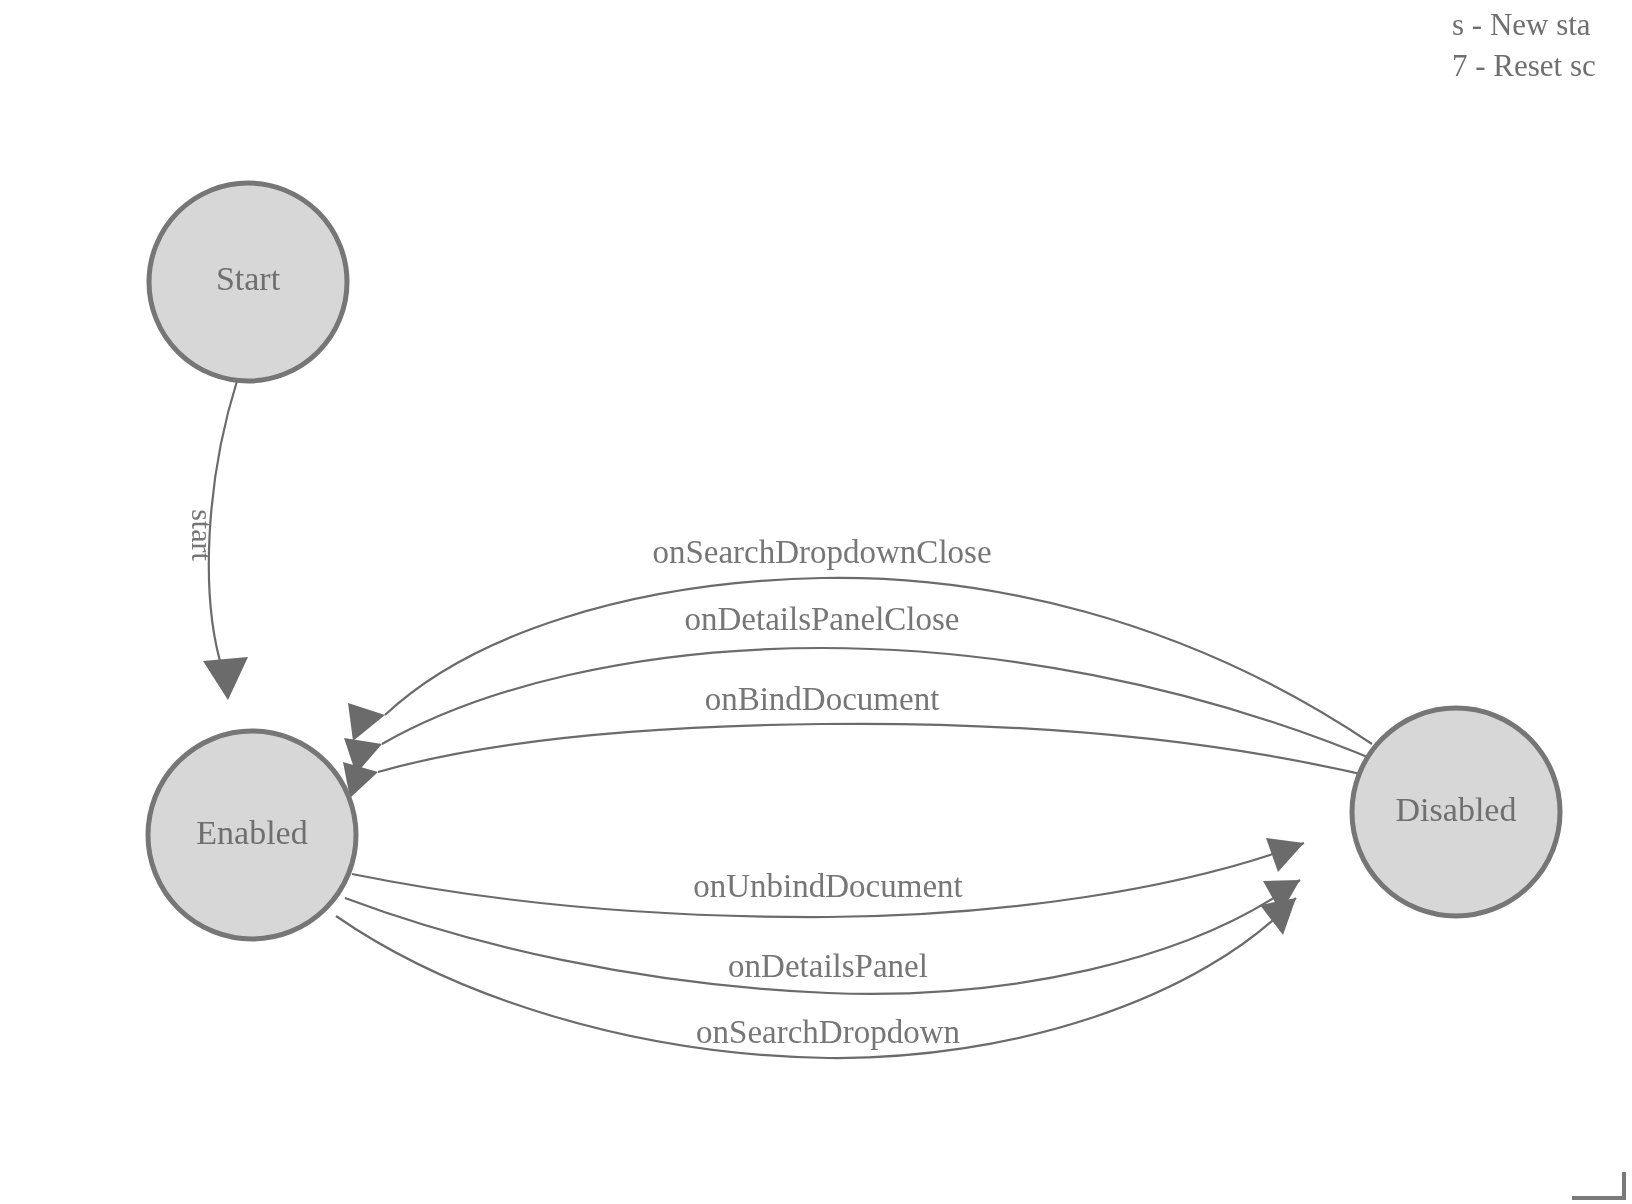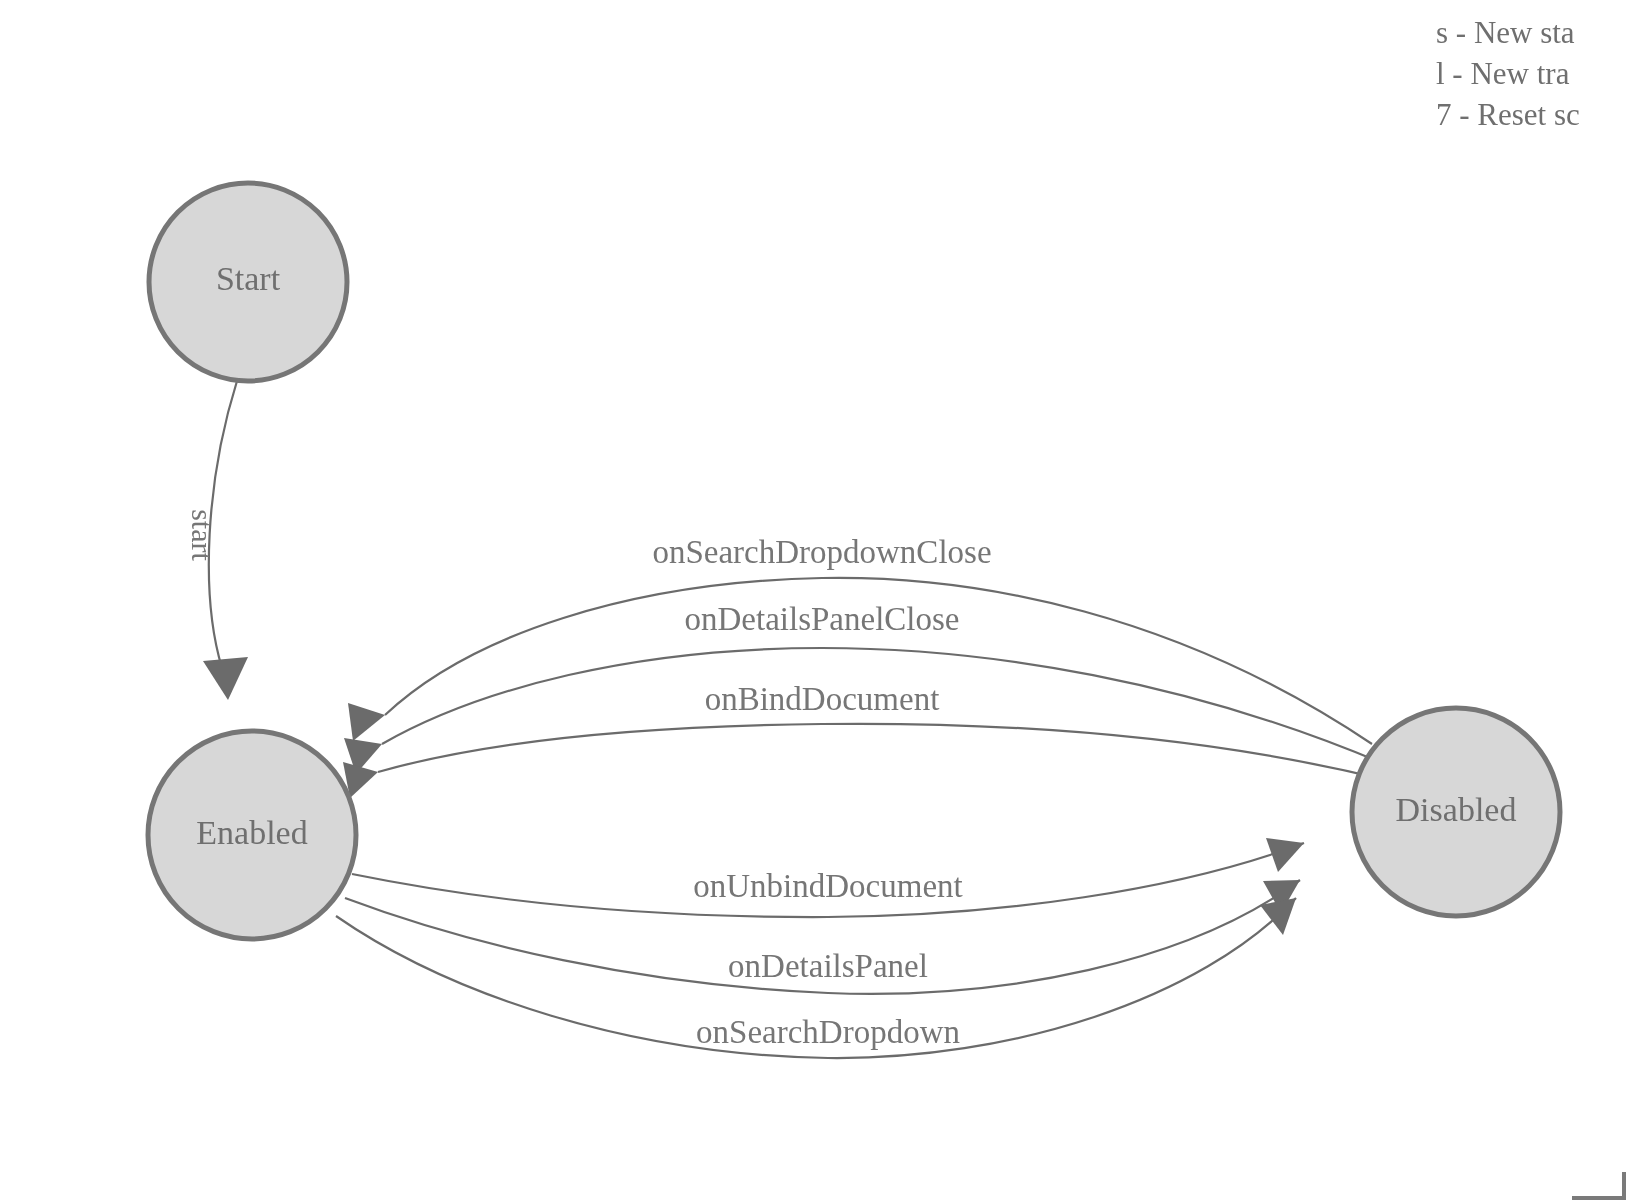--- a/index.html
+++ b/index.html
@@ -55,24 +55,24 @@
     text-anchor: middle;
   }
   .start-edge-label {
     font-family: "Liberation Serif", "DejaVu Serif", serif;
     font-size: 30px;
     fill: #767676;
     text-anchor: middle;
   }
   #legend {
     position: absolute;
-    right: 16px;
+    right: 0;
     top: 0;
     width: 210px;
-    padding-top: 12px;
+    padding-top: 4px;
     overflow: hidden;
     white-space: nowrap;
   }
   .legend-line {
     font-family: "Liberation Serif", "DejaVu Serif", serif;
     font-size: 31px;
     line-height: 41px;
     color: #6f6f6f;
     white-space: nowrap;
     padding-left: 30px;
@@ -169,21 +169,20 @@
     <text class="edge-label" x="828" y="897">onUnbindDocument</text>
 
     <text class="edge-label" x="828" y="977">onDetailsPanel</text>
 
     <text class="edge-label" x="828" y="1043">onSearchDropdown</text>
 
   </svg>
 
   <div id="legend">
     <div class="legend-line">s - New sta</div>
-    <div class="legend-line">l - New tra</div>
     <div class="legend-line">7 - Reset sc</div>
   </div>
 
   <div id="corner-mark">
     <div class="v"></div>
     <div class="h"></div>
   </div>
 
 </div>
 

